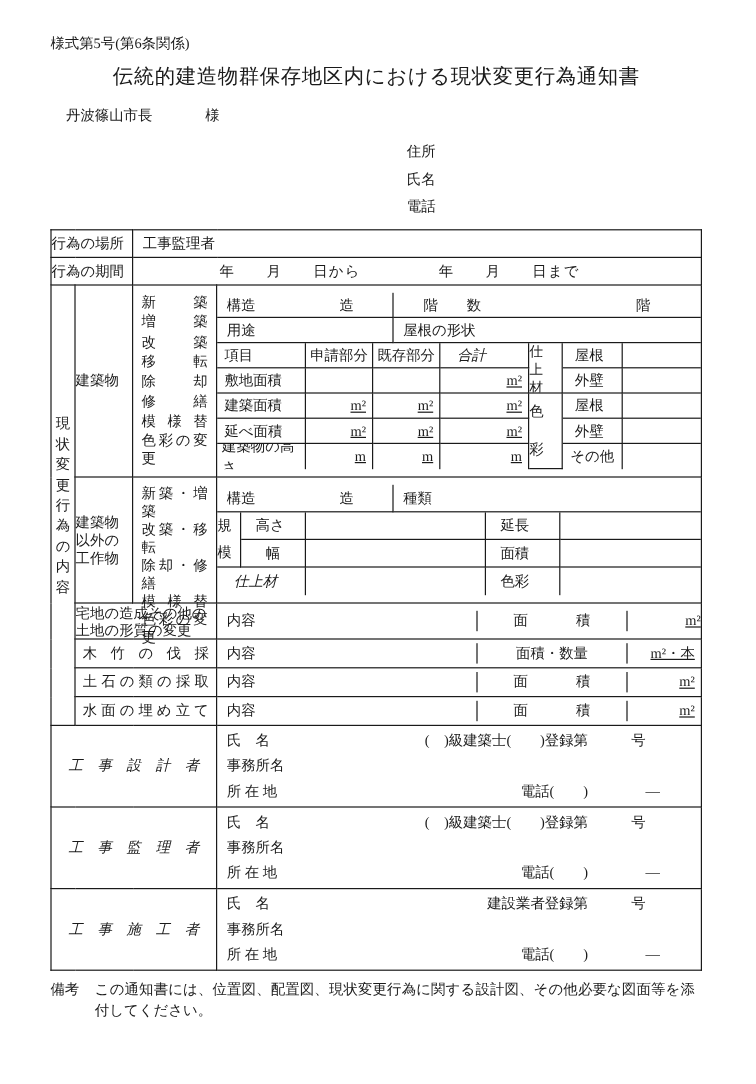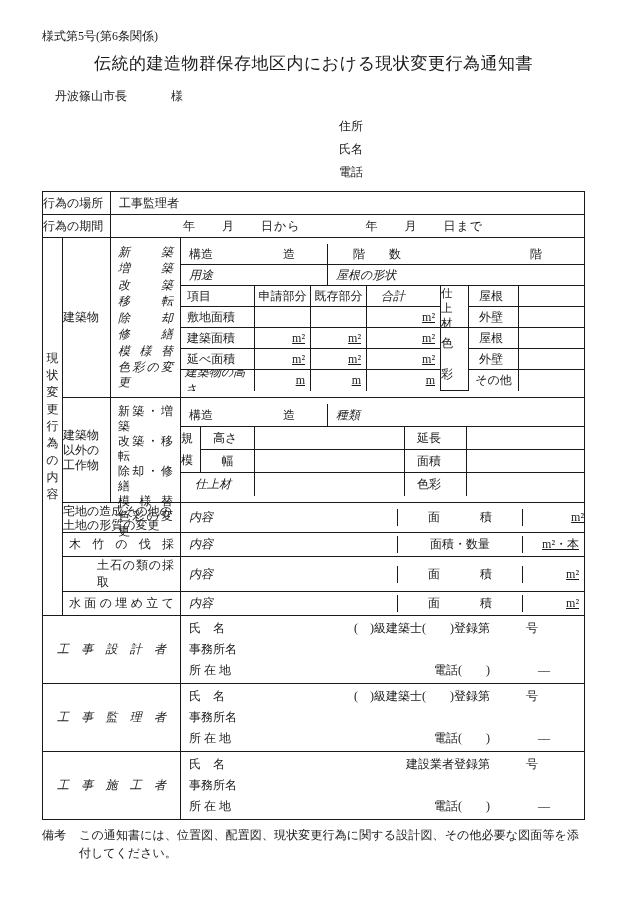--- a/index.html
+++ b/index.html
@@ -51,21 +51,21 @@
   .ig { display:grid; }
   .ig > div { display:flex; align-items:center; overflow:hidden; }
   .br { border-right:1px solid #1a1a1a; }
   .bb { border-bottom:1px solid #1a1a1a; }
 
   .g2 { grid-template-columns:147px 1fr; grid-auto-rows:21px; }
   .gmain { grid-template-columns:74px 56px 56px 74px 28px 50px 1fr; grid-auto-rows:21px; }
   .gworks { grid-template-columns:20px 54px 150px 62px 1fr; grid-auto-rows:23px; }
   .gland { grid-template-columns:1fr 125px 61px; grid-auto-rows:100%; height:100%; }
 
-  .cell-pad { padding-left:8px;font-style:italic; }
+  .cell-pad { padding-left:8px; }
   .lab-struct { justify-content:space-between; padding:0 32px 0 8px; }
   .lab-floors { justify-content:space-between; padding:0 42px 0 25px; }
   .unit { justify-content:flex-end; padding-right:5px;text-decoration:underline; }
   .cjust { display:block; text-align:justify; text-align-last:justify; line-height:21px; }
   .cjust23 { display:block; text-align:justify; text-align-last:justify; line-height:23px; }
   .ccenter { justify-content:center; }
   .vsmall { font-size:11.5px; }
 
   
   .contract { height:63px; display:flex; flex-direction:column; justify-content:space-around; padding:2px 0; }
@@ -123,21 +123,21 @@
               <div>更</div>
               <div>行</div>
               <div>為</div>
               <div>の</div>
               <div>内</div>
               <div>容</div>
             </div>
       </td>
       <td class="c" style="height:147px;">建築物</td>
       <td class="nopad">
-        <div class="types-cell" style="height:147px;font-style:italic;">
+        <div class="types-cell" style="height:147px;">
           <div>新築</div>
           <div>増築</div>
           <div>改築</div>
           <div>移転</div>
           <div>除却</div>
           <div>修繕</div>
           <div>模様替</div>
           <div>色彩の変更</div>
         </div>
       </td>
@@ -302,21 +302,21 @@
           </td>
       <td class="nopad">
         <div class="ig gland">
           <div class="br cell-pad">内容</div>
           <div class="br ccenter">面積・数量</div>
           <div class="unit">m²・本</div>
         </div>
       </td>
     </tr>
     <tr>
-      <td colspan="2" style="height:23px;padding-left:28px;">
+      <td colspan="2" style="height:23px;">
             <span class="jl">土石の類の採取</span>
           </td>
       <td class="nopad">
         <div class="ig gland">
           <div class="br cell-pad">内容</div>
           <div class="br">
                 <span class="jl" style="padding:0 30px; width:100%;">面積</span>
               </div>
           <div class="unit">m²</div>
         </div>

